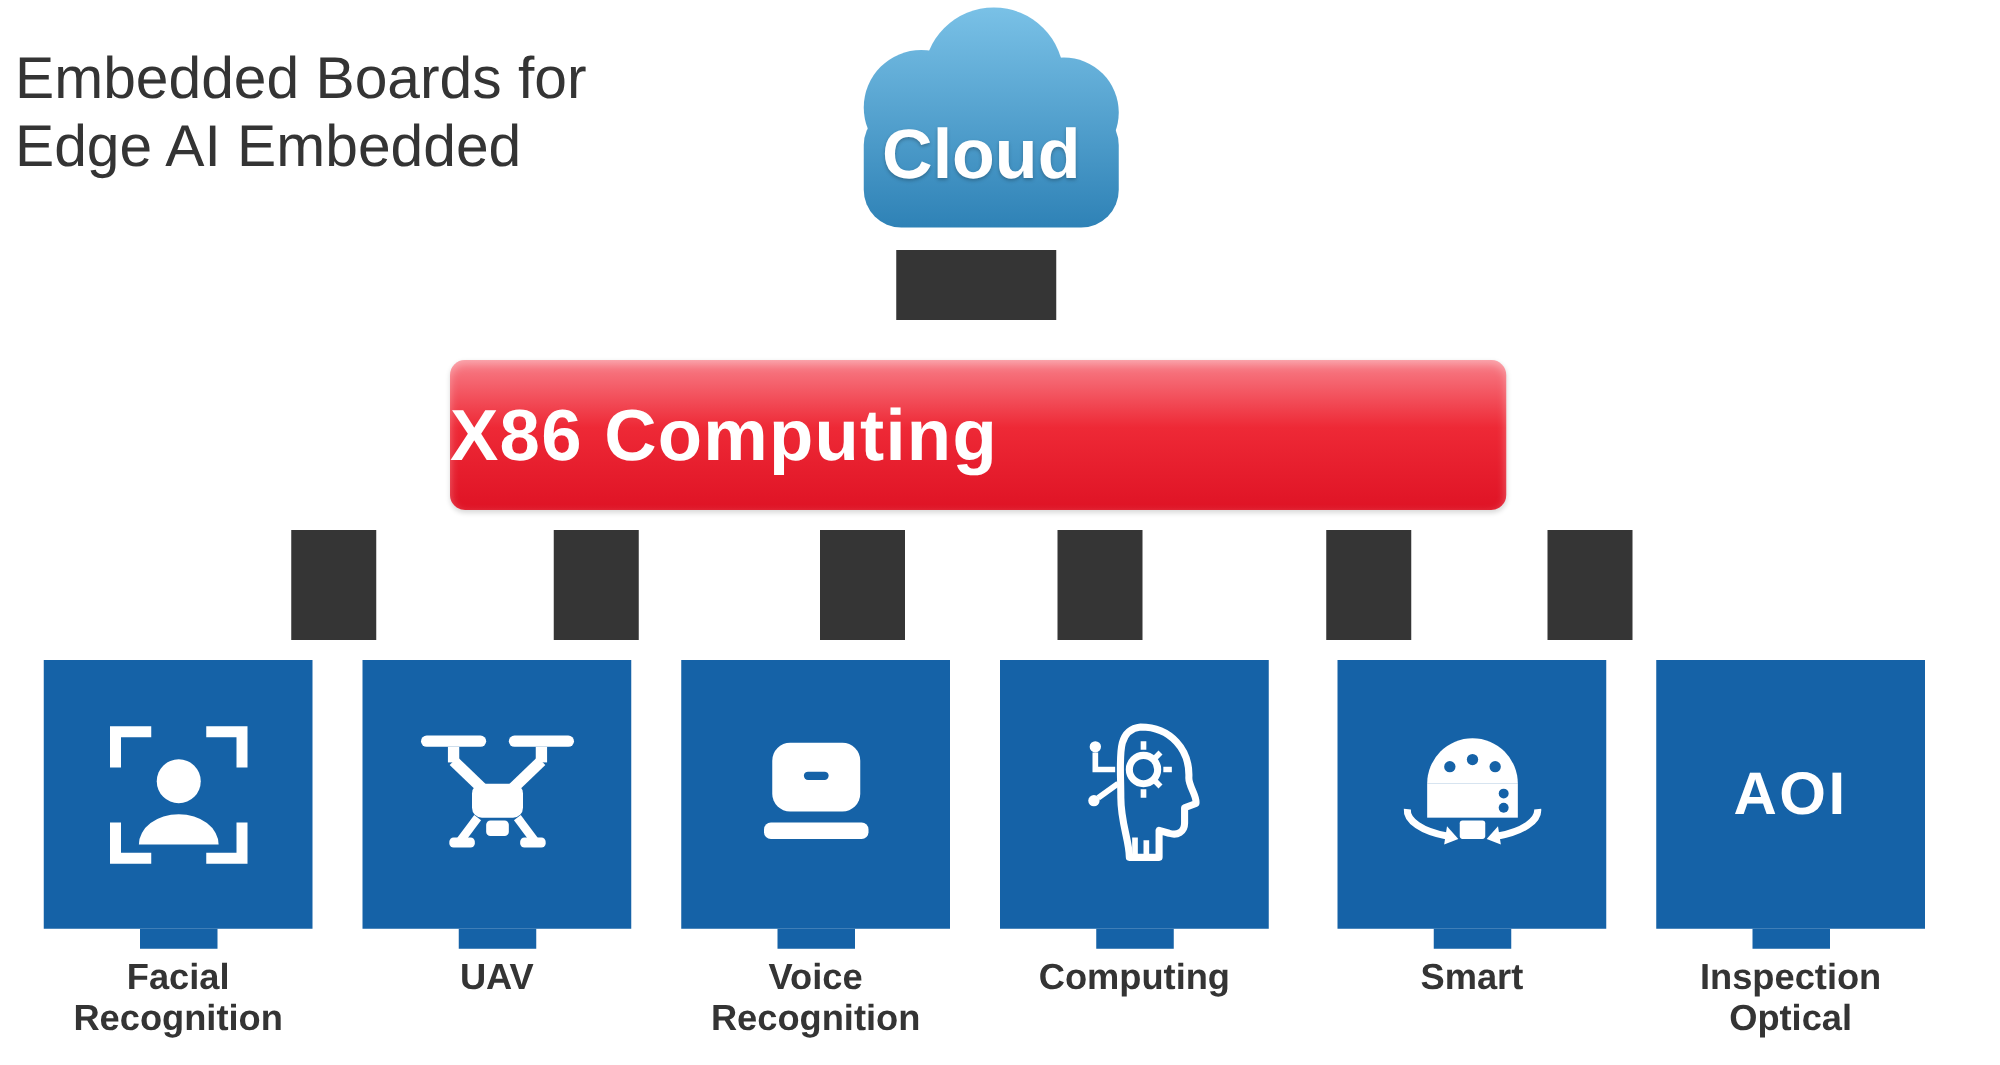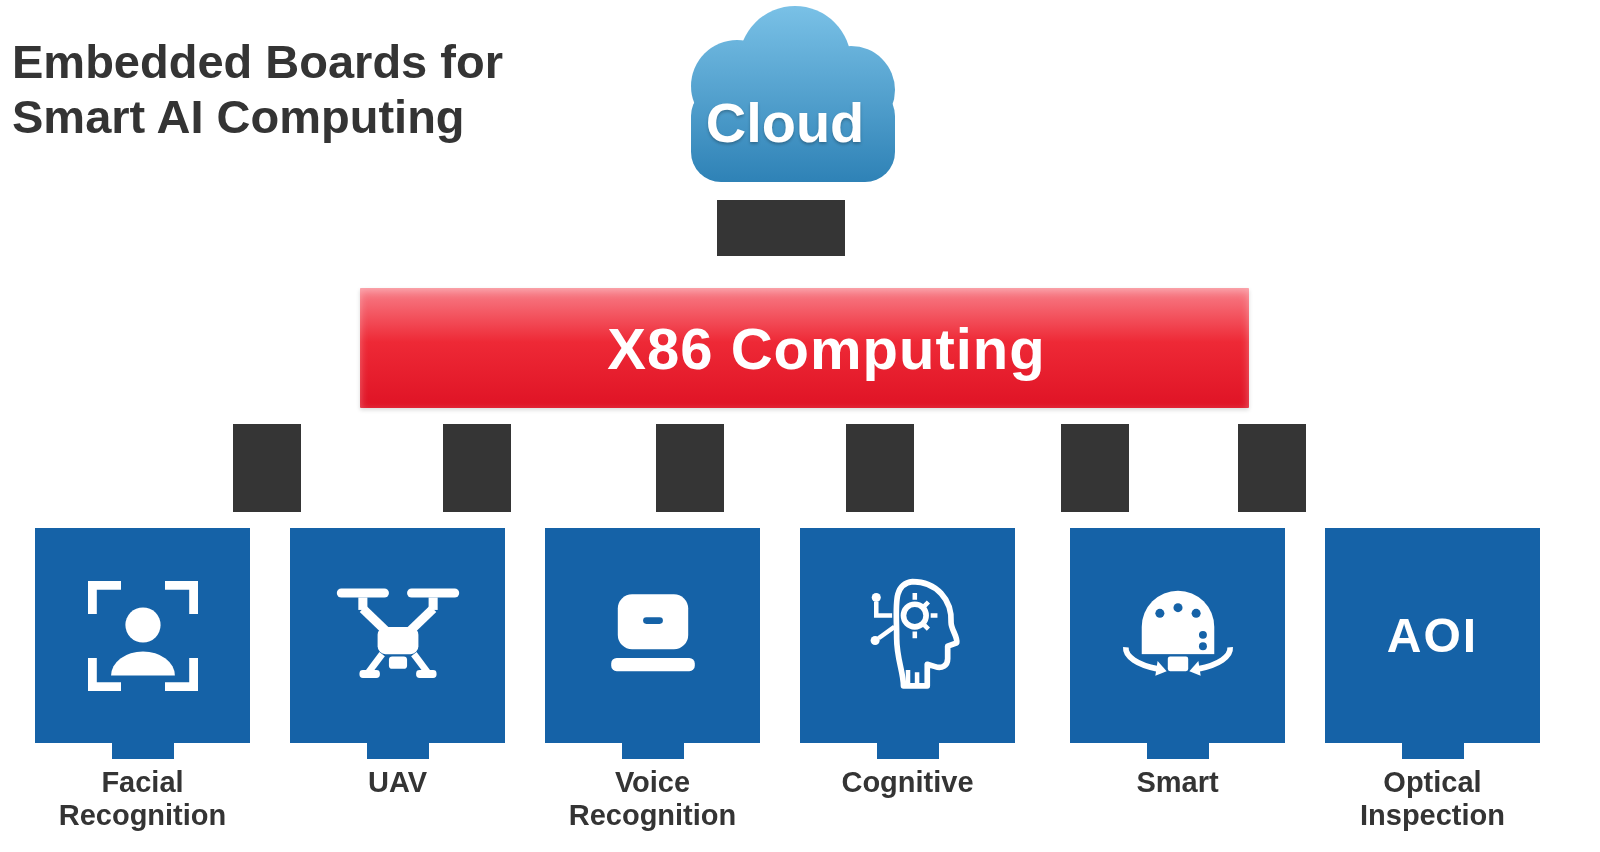--- a/index.html
+++ b/index.html
@@ -4,21 +4,21 @@
 <style>
   html,body{margin:0;padding:0;}
   body{
     width:1600px;height:852px;position:relative;overflow:hidden;
     background:#ffffff;
     font-family:"Liberation Sans", sans-serif;
   }
   
   .title{
     position:absolute;left:12px;top:34px;
-    font-size:47px;font-weight:700;color:#343434;line-height:1.18;
+    font-size:47px;font-weight:400;color:#343434;line-height:1.18;
   }
   
   .cloud-wrap{position:absolute;left:645px;top:0;width:280px;height:190px;}
   .cloud-wrap svg{position:absolute;inset:0;}
   .cloud-label{
     position:absolute;left:0;right:0;top:90px;text-align:center;
     font-size:56px;font-weight:800;color:#ffffff;
     text-shadow:0 2px 3px rgba(0,0,0,.25);
   }
   
@@ -26,25 +26,24 @@
     position:absolute;left:717px;top:200px;width:128px;height:56px;background:#353535;
   }
   .connector{
     position:absolute;top:424px;width:68px;height:88px;background:#353535;
   }
   .c1{left:233px;} .c2{left:443px;} .c3{left:656px;}
   .c4{left:846px;} .c5{left:1061px;} .c6{left:1238px;}
   
   .banner{
     position:absolute;left:360px;top:288px;width:845px;height:120px;
-    border-radius:1px;
+    border-radius:12px;
     background:linear-gradient(180deg,#f8808a 0%,#ee2936 45%,#df1325 100%);
-    display:flex;align-items:center;justify-content:center;
+    display:flex;align-items:center;
     box-shadow:inset 0 3px 8px rgba(255,255,255,.35), 0 2px 4px rgba(0,0,0,.15);
-    padding-left:44px;
   }
   .banner-label{font-size:58px;font-weight:800;color:#ffffff;letter-spacing:1px;}
   
   .app-box{
     position:absolute;top:528px;width:215px;height:215px;background:#1562a7;text-decoration:underline;
   }
   .app-box::after{
     content:"";position:absolute;left:50%;transform:translateX(-50%);
     bottom:-16px;width:62px;height:16px;background:#1562a7;
   }
@@ -61,21 +60,21 @@
     font-size:29px;font-weight:700;color:#343434;line-height:1.15;
   }
   .l1{left:13px;} .l2{left:268px;} .l3{left:523px;}
   .l4{left:778px;} .l5{left:1048px;} .l6{left:1303px;}
 </style>
 </head>
 <body>
 
 <div class="title">
   <div>Embedded Boards for</div>
-  <div>Smart AI Computing</div>
+  <div>Edge AI Embedded</div>
 </div>
 
 <div class="cloud-wrap">
   <svg width="280" height="190" viewBox="0 0 280 190">
     <defs>
       <linearGradient id="cg" x1="0" y1="0" x2="0" y2="190" gradientUnits="userSpaceOnUse">
         <stop offset="0" stop-color="#7cc3e8"></stop>
         <stop offset="1" stop-color="#2b7fb4"></stop>
       </linearGradient>
     </defs>
@@ -194,21 +193,21 @@
 </div>
 <div class="app-label l2">
   <div>UAV</div>
   <div></div>
 </div>
 <div class="app-label l3">
   <div>Voice</div>
   <div>Recognition</div>
 </div>
 <div class="app-label l4">
-  <div>Cognitive</div>
+  <div>Computing</div>
 </div>
 <div class="app-label l5">
   <div>Smart</div>
 </div>
 <div class="app-label l6">
+  <div>Inspection</div>
   <div>Optical</div>
-  <div>Inspection</div>
 </div>
 
 </body></html>

